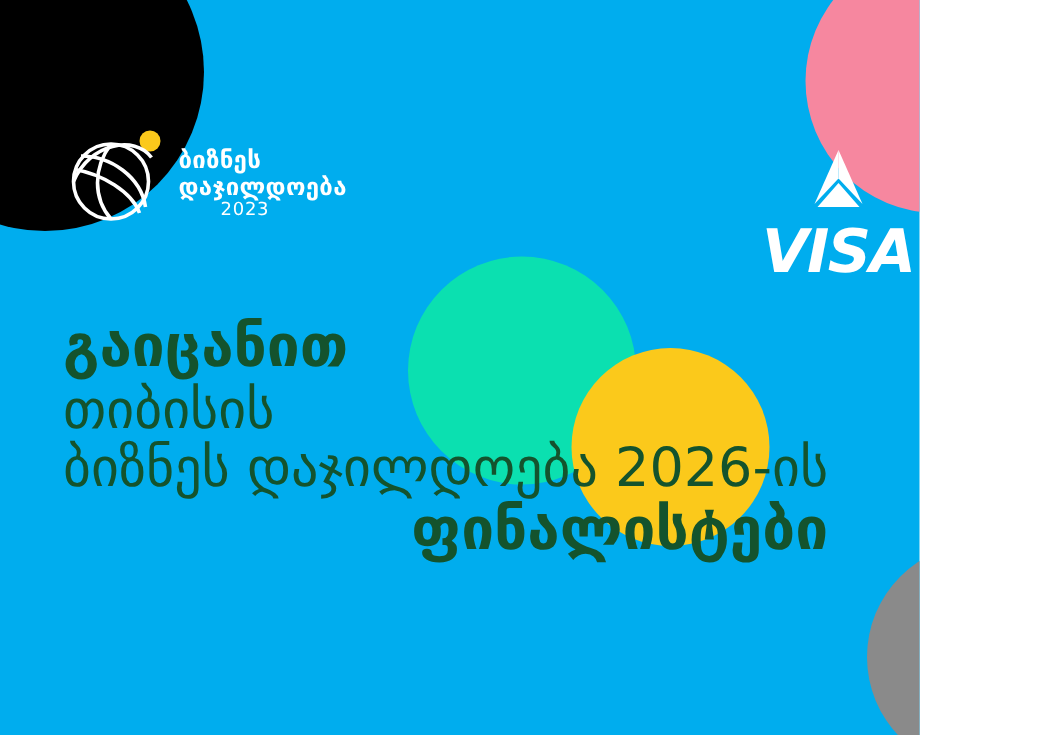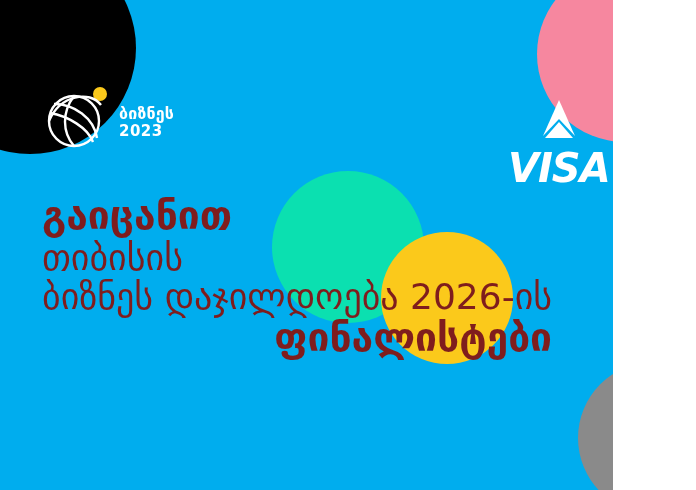--- a/index.html
+++ b/index.html
@@ -92,23 +92,24 @@
     color: #ffffff;
     padding-top: 10px;
   }
   .brand-words .bw-line {
     font-size: 16px;
     font-weight: 700;
     letter-spacing: 0.2px;
     white-space: nowrap;
   }
   .brand-words .bw-year {
-    font-size: 15px;
-    font-weight: 700;
+    font-size: 12px;
+    font-weight: 400;
     letter-spacing: 0.5px;
+    margin-left: 28px;
   }
 
   
   .visa-lockup {
     position: absolute;
     left: 508px;
     top: 98px;
     display: flex;
     align-items: center;
     gap: 8px;
@@ -123,23 +124,23 @@
     font-weight: 700;
     font-style: italic;
     letter-spacing: -1px;
     line-height: 1;
   }
 
   
   .headline {
     position: absolute;
     left: 42px;
-    top: 196px;
+    top: 212px;
     z-index: 6;
-    color: #7f1d1d;
+    color: #14532d;
   }
   .headline .hl {
     display: block;
     white-space: nowrap;
     line-height: 1.03;
   }
   .hl-1 { font-size: 39px; font-weight: 700; letter-spacing: 0px; }
   .hl-2 { font-size: 36px; font-weight: 400; letter-spacing: 0px; margin-top: 3px;}
   .hl-3 { font-size: 36px; font-weight: 400; letter-spacing: 0px; margin-top: 2px;}
   .hl-4 { font-size: 39px; font-weight: 700; letter-spacing: 0px; margin-top: 3px; text-align: right;}
@@ -164,20 +165,21 @@
           <circle cx="30" cy="39" r="25"></circle>
           <path d="M5 39 C 16 13, 46 8, 57 23"></path>
           <path d="M10 22 C 30 22, 50 36, 53 56"></path>
           <path d="M30 14 C 18 30, 18 50, 30 64"></path>
           <path d="M6 31 C 24 34, 44 46, 49 60"></path>
         </g>
       </svg>
     </div>
     <div class="brand-words">
       <span class="bw-line">ბიზნეს</span>
+      <span class="bw-line">დაჯილდოება</span>
       <span class="bw-year">2023</span>
     </div>
   </div>
 
   <div class="visa-lockup">
     <div class="visa-mark">
       <svg viewBox="0 0 46 42" width="46" height="42" aria-hidden="true">
         <path d="M23 2 L23 21 L7 38 Z" fill="#FFFFFF"></path>
         <path d="M23 2 L39 38 L23 21 Z" fill="#FFFFFF"></path>
         <path d="M9 40 L23 24 L37 40 Z" fill="#FFFFFF"></path>

